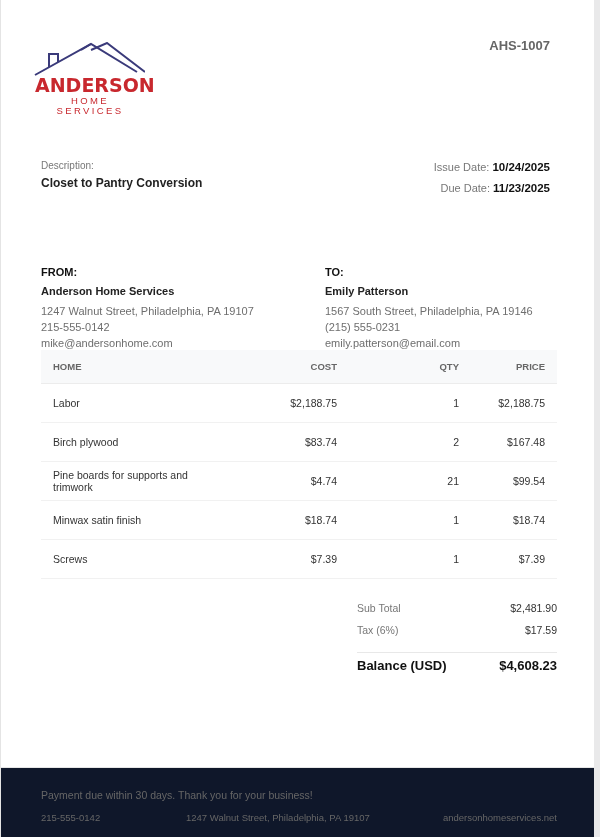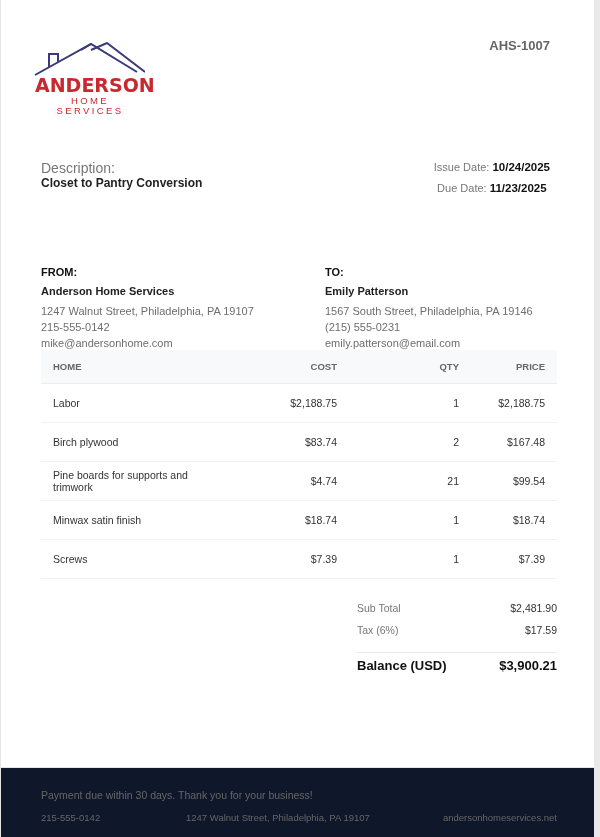--- a/index.html
+++ b/index.html
@@ -28,24 +28,24 @@
     color: #c8282e; letter-spacing: 0px; line-height: 22px;
   }
   .logo .sub {
     position: absolute; left: 2px; top: 54px; width: 110px; text-align: center;
     font-size: 9.5px; color: #c8282e; letter-spacing: 2.4px; line-height: 10px;
   }
   .invoice-no {
     position: absolute; right: 44px; top: 38px;
     font-weight: bold; font-size: 13px; color: #666;
   }
-  .desc-label { position: absolute; left: 40px; top: 160px; font-size: 14px; color: #777; }
+  .desc-label { position: absolute; left: 40px; top: 160px; font-size: 10px; color: #777; }
   .desc-value { position: absolute; left: 40px; top: 176px; font-size: 12px; font-weight: bold; color: #222; }
   .dates { position: absolute; right: 44px; top: 160px; text-align: right; font-size: 11px; }
-  .dates .row { height: 21px; line-height: 14px; text-align: center; }
+  .dates .row { height: 21px; line-height: 14px; }
   .dates .lbl { color: #777; }
   .dates .val { color: #111; font-weight: bold; font-size: 11.5px; }
   .party { position: absolute; top: 226px; font-size: 11px; margin-top: 40px; }
   .party .hdr { font-weight: bold; color: #111; font-size: 11px; margin-bottom: 7px; }
   .party .name { font-weight: bold; color: #222; font-size: 11px; margin-bottom: 6px; }
   .party .line { color: #6e6e6e; font-size: 11px; line-height: 16px; }
   .from { left: 40px; }
   .to { left: 324px; }
   table.items {
     position: absolute; left: 40px; top: 350px; width: 516px;
@@ -176,21 +176,21 @@
       <span class="lbl">Sub Total</span>
       <span class="val">$2,481.90</span>
     </div>
     <div class="row">
       <span class="lbl">Tax (6%)</span>
       <span class="val">$17.59</span>
     </div>
     <div class="divider"></div>
     <div class="balance">
       <span>Balance (USD)</span>
-      <span>$3,900.21</span>
+      <span>$4,608.23</span>
     </div>
   </div>
 
   <div class="footer">
     <div class="note">Payment due within 30 days. Thank you for your business!</div>
     <div class="contact phone">215-555-0142</div>
     <div class="contact addr">1247 Walnut Street, Philadelphia, PA 19107</div>
     <div class="contact web">andersonhomeservices.net</div>
   </div>
 </div>

